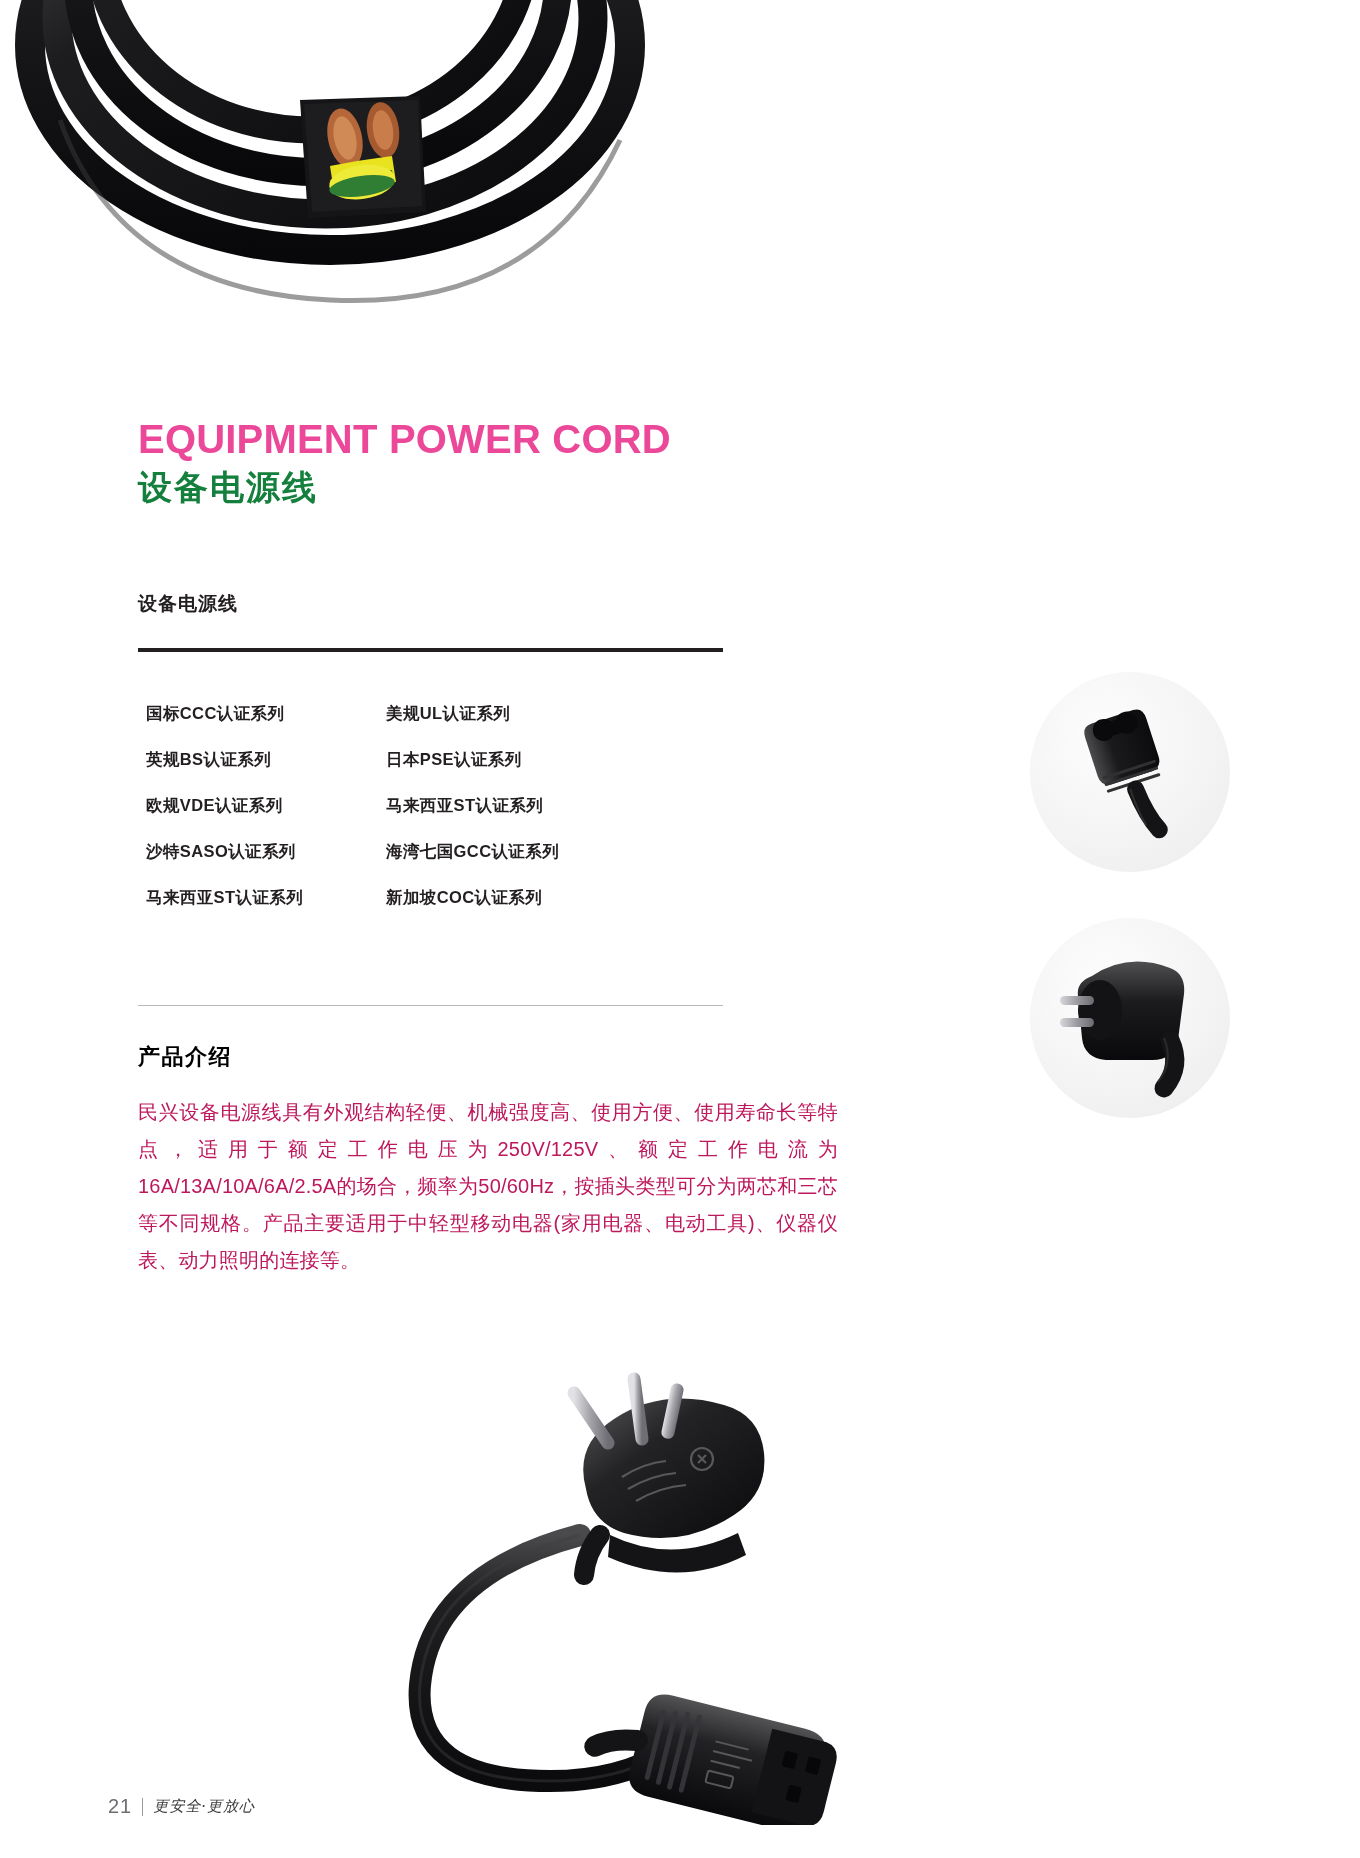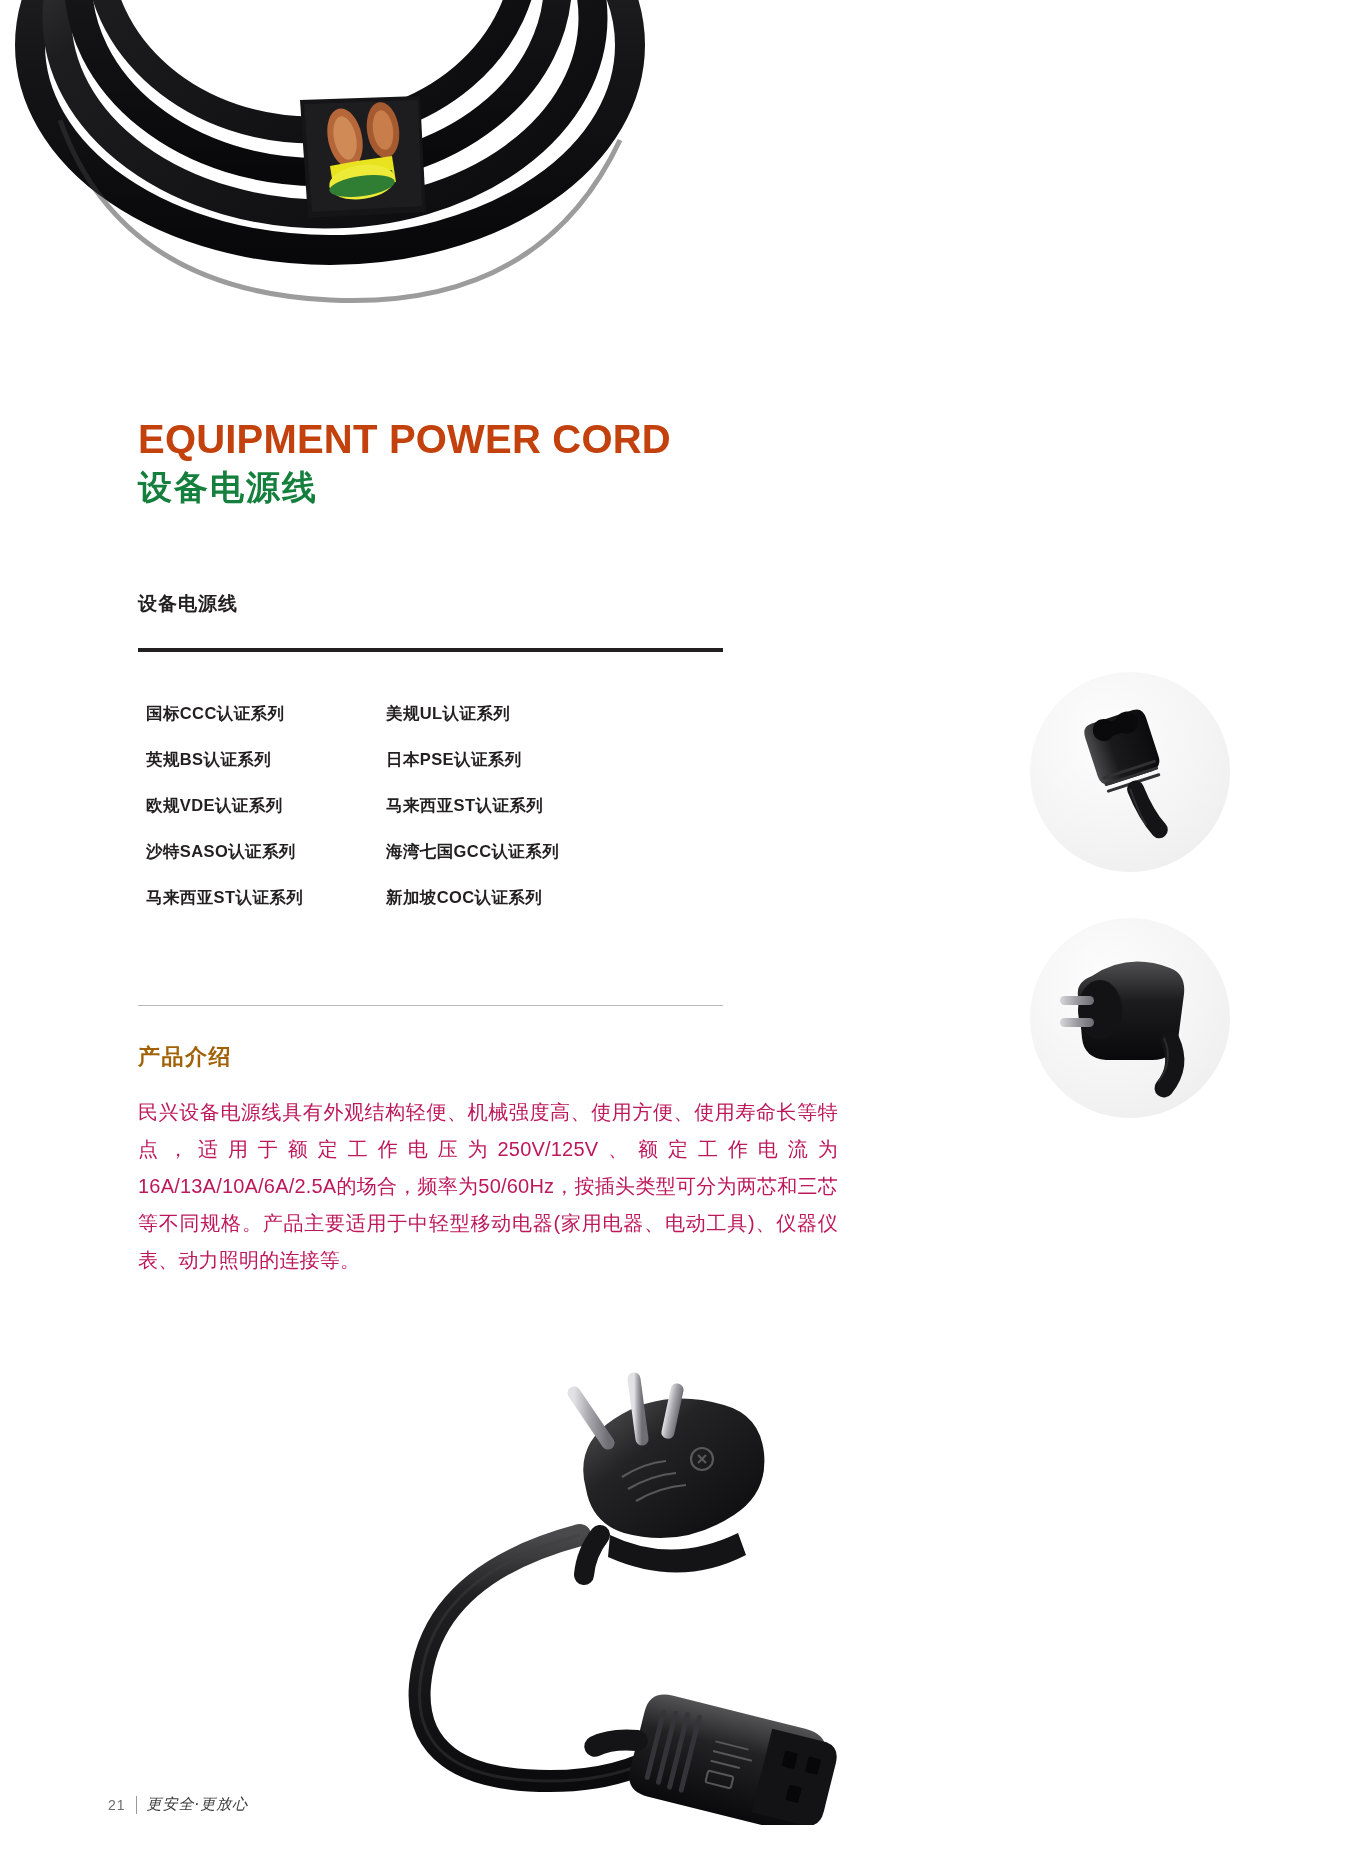--- a/index.html
+++ b/index.html
@@ -30,21 +30,21 @@
   .title-block {
     position: absolute;
     left: 138px;
     top: 418px;
     width: 700px;
   }
   .title-en {
     font-size: 40px;
     font-weight: bold;
     letter-spacing: 0.2px;
-    color: #c2410c;
+    color: #ec4899;
     line-height: 1.05;
     margin: 0;
     white-space: nowrap;
   }
   .title-cn {
     font-size: 34px;
     font-weight: bold;
     color: #15803d;
     line-height: 1.25;
     margin: 6px 0 0 0;
@@ -99,21 +99,21 @@
   }
 
   
   .intro-heading {
     position: absolute;
     left: 138px;
     top: 1042px;
     font-size: 22px;
     font-weight: bold;
     letter-spacing: 1.5px;
-    color: #a16207;
+    color: #000000;
   }
   .intro-body {
     position: absolute;
     left: 138px;
     top: 1094px;
     width: 700px;
     font-size: 20px;
     line-height: 37px;
     color: #be185d;
     letter-spacing: 0.2px;
@@ -142,21 +142,21 @@
   
   .footer {
     position: absolute;
     left: 108px;
     top: 1795px;
     display: flex;
     align-items: center;
     gap: 10px;
   }
   .footer-page {
-    font-size: 14px;
+    font-size: 20px;
     color: #6d6e71;
     letter-spacing: 1px;
   }
   .footer-divider {
     width: 1px;
     height: 18px;
     background: #9a9a9a;
     display: inline-block;
   }
   .footer-slogan {

